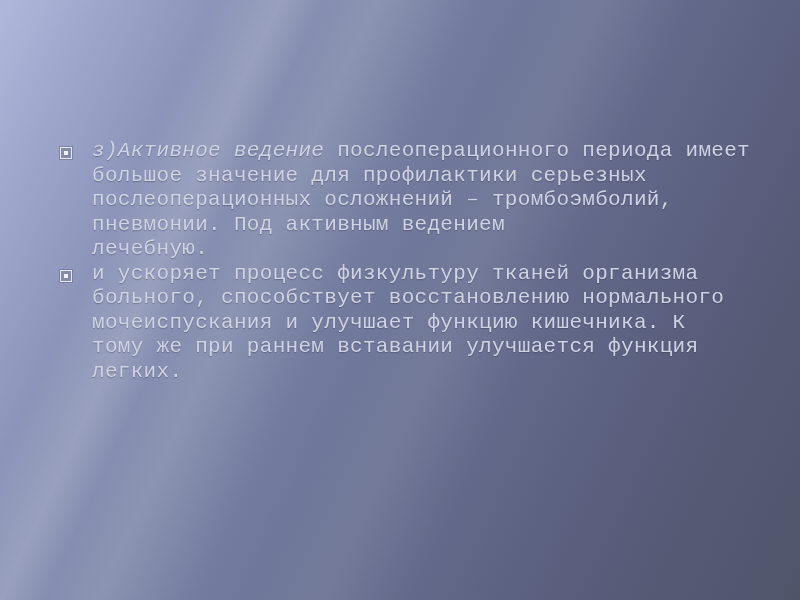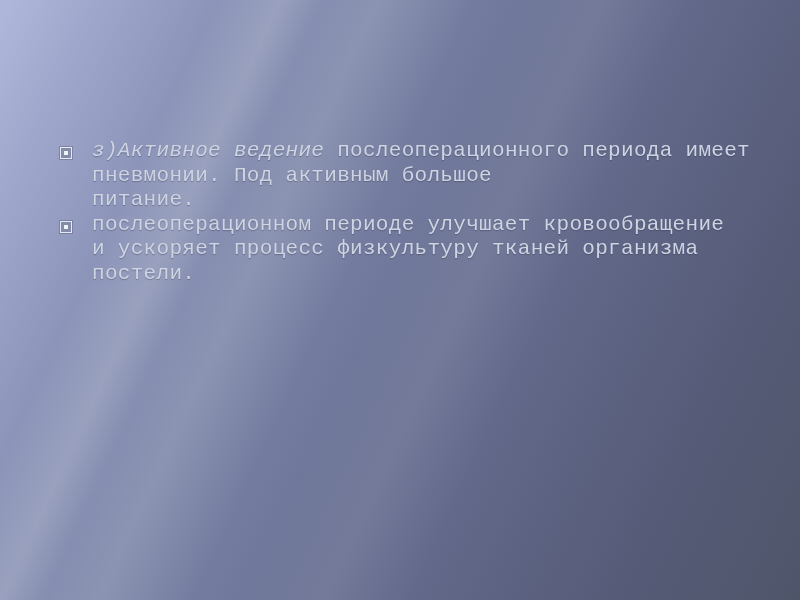--- a/index.html
+++ b/index.html
@@ -46,30 +46,34 @@
 
 <div class="slide">
   <div class="content">
 
     <div class="bullet-row">
       <span class="marker">
           <span class="marker-dot"></span>
         </span>
       <div class="lines">
         <div class="line"><em>з)Активное ведение</em><span> послеоперационного периода имеет</span></div>
-        <div class="line">пневмонии. Под активным большое</div>
-        <div class="line">питание.</div>
+        <div class="line">большое значение для профилактики серьезных</div>
+        <div class="line">послеоперационных осложнений – тромбоэмболий,</div>
+        <div class="line">пневмонии. Под активным ведением</div>
+        <div class="line">лечебную.</div>
       </div>
     </div>
 
     <div class="bullet-row">
       <span class="marker">
           <span class="marker-dot"></span>
         </span>
       <div class="lines">
-        <div class="line">послеоперационном периоде улучшает кровообращение</div>
         <div class="line">и ускоряет процесс физкультуру тканей организма</div>
-        <div class="line">постели.</div>
+        <div class="line">больного, способствует восстановлению нормального</div>
+        <div class="line">мочеиспускания и улучшает функцию кишечника. К</div>
+        <div class="line">тому же при раннем вставании улучшается функция</div>
+        <div class="line">легких.</div>
       </div>
     </div>
 
   </div>
 </div>
 
 </body></html>

